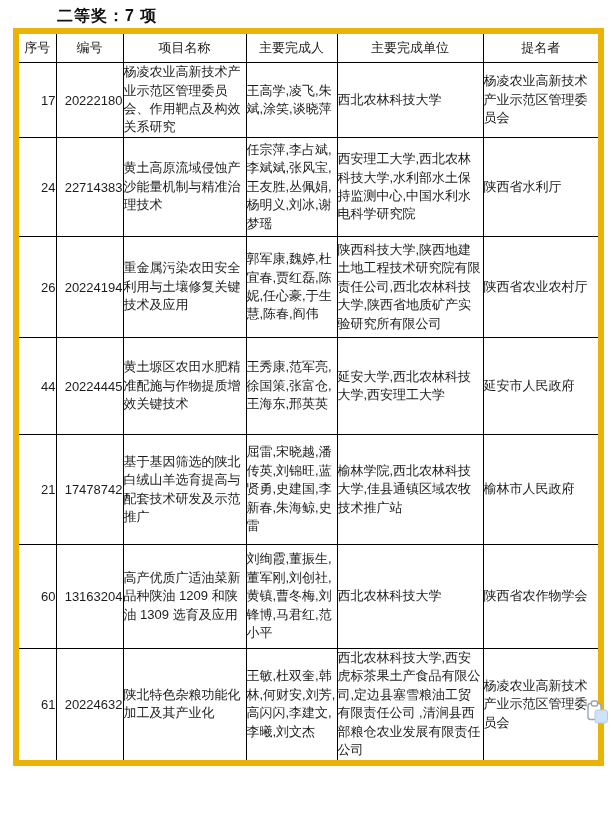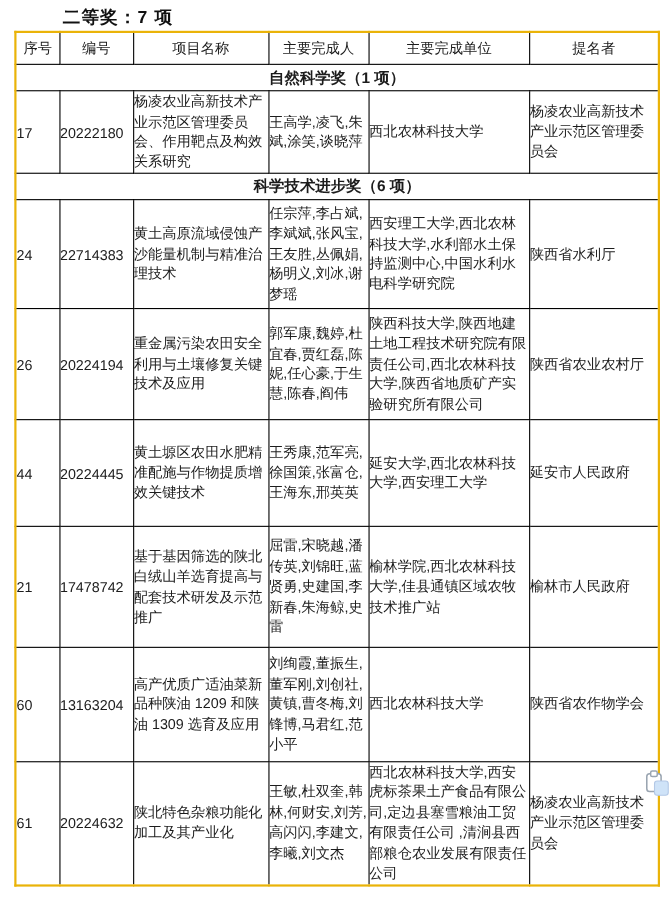--- a/index.html
+++ b/index.html
@@ -25,21 +25,21 @@
     color: #111111;
     white-space: nowrap;
   }
   table.awards {
     position: absolute;
     left: 13px;
     top: 28px;
     width: 585px;
     border-collapse: collapse;
     table-layout: fixed;
-    border: 2px solid #eab308;
+    border: 6px solid #eab308;
   }
   table.awards th,
   table.awards td {
     border: 1px solid #000000;
     font-size: 13px;
     vertical-align: middle;
     overflow: hidden;
     padding: 0;
   }
   table.awards th {
@@ -47,21 +47,21 @@
     text-align: center;
     height: 28px;
   }
   tr.section-row td {
     text-align: center;
     font-weight: bold;
     font-size: 14px;
     height: 23px;
   }
   td.c-center {
-    text-align: left;
+    text-align: right;
     padding: 2px 2px;
   }
   td.c-text {
     text-align: left;
     padding: 3px 5px;
     line-height: 1.42;
     word-break: break-all;
   }
   .copy-overlay {
     position: absolute;
@@ -90,36 +90,30 @@
   <tbody>
       <tr>
     <th>序号</th>
     <th>编号</th>
     <th>项目名称</th>
     <th>主要完成人</th>
     <th>主要完成单位</th>
     <th>提名者</th>
   </tr>
 
-  <tr class="section-row">
-    <td colspan="6">自然科学奖（1 项）</td>
-  </tr>
 
   <tr style="height:75px">
     <td class="c-center">17</td>
     <td class="c-center">20222180</td>
     <td class="c-text">杨凌农业高新技术产业示范区管理委员会、作用靶点及构效关系研究</td>
     <td class="c-text">王高学,凌飞,朱斌,涂笑,谈晓萍</td>
     <td class="c-text">西北农林科技大学</td>
     <td class="c-text">杨凌农业高新技术产业示范区管理委员会</td>
   </tr>
 
-  <tr class="section-row">
-    <td colspan="6">科学技术进步奖（6 项）</td>
-  </tr>
 
   <tr style="height:99px">
     <td class="c-center">24</td>
     <td class="c-center">22714383</td>
     <td class="c-text">黄土高原流域侵蚀产沙能量机制与精准治理技术</td>
     <td class="c-text">任宗萍,李占斌,李斌斌,张风宝,王友胜,丛佩娟,杨明义,刘冰,谢梦瑶</td>
     <td class="c-text">西安理工大学,西北农林科技大学,水利部水土保持监测中心,中国水利水电科学研究院</td>
     <td class="c-text">陕西省水利厅</td>
   </tr>
 

